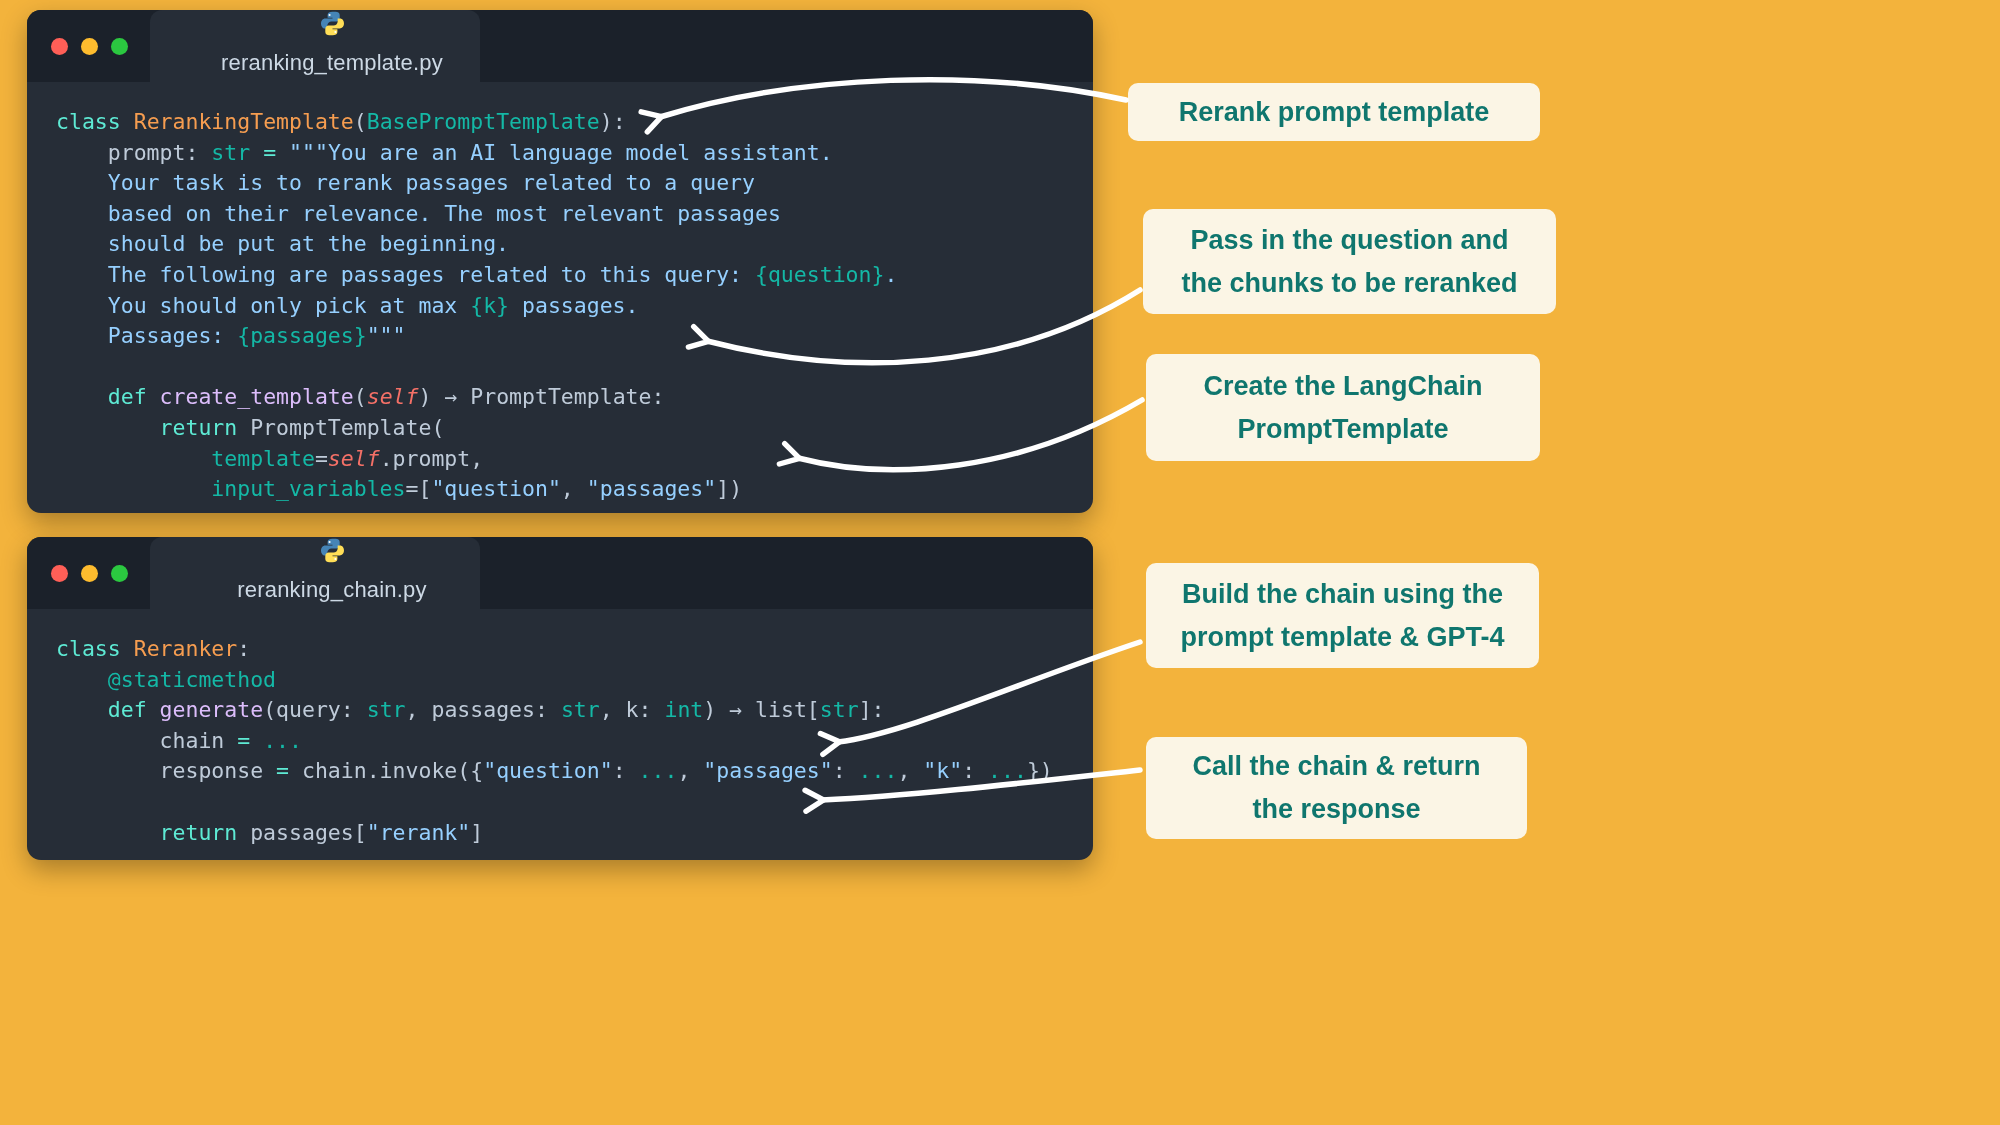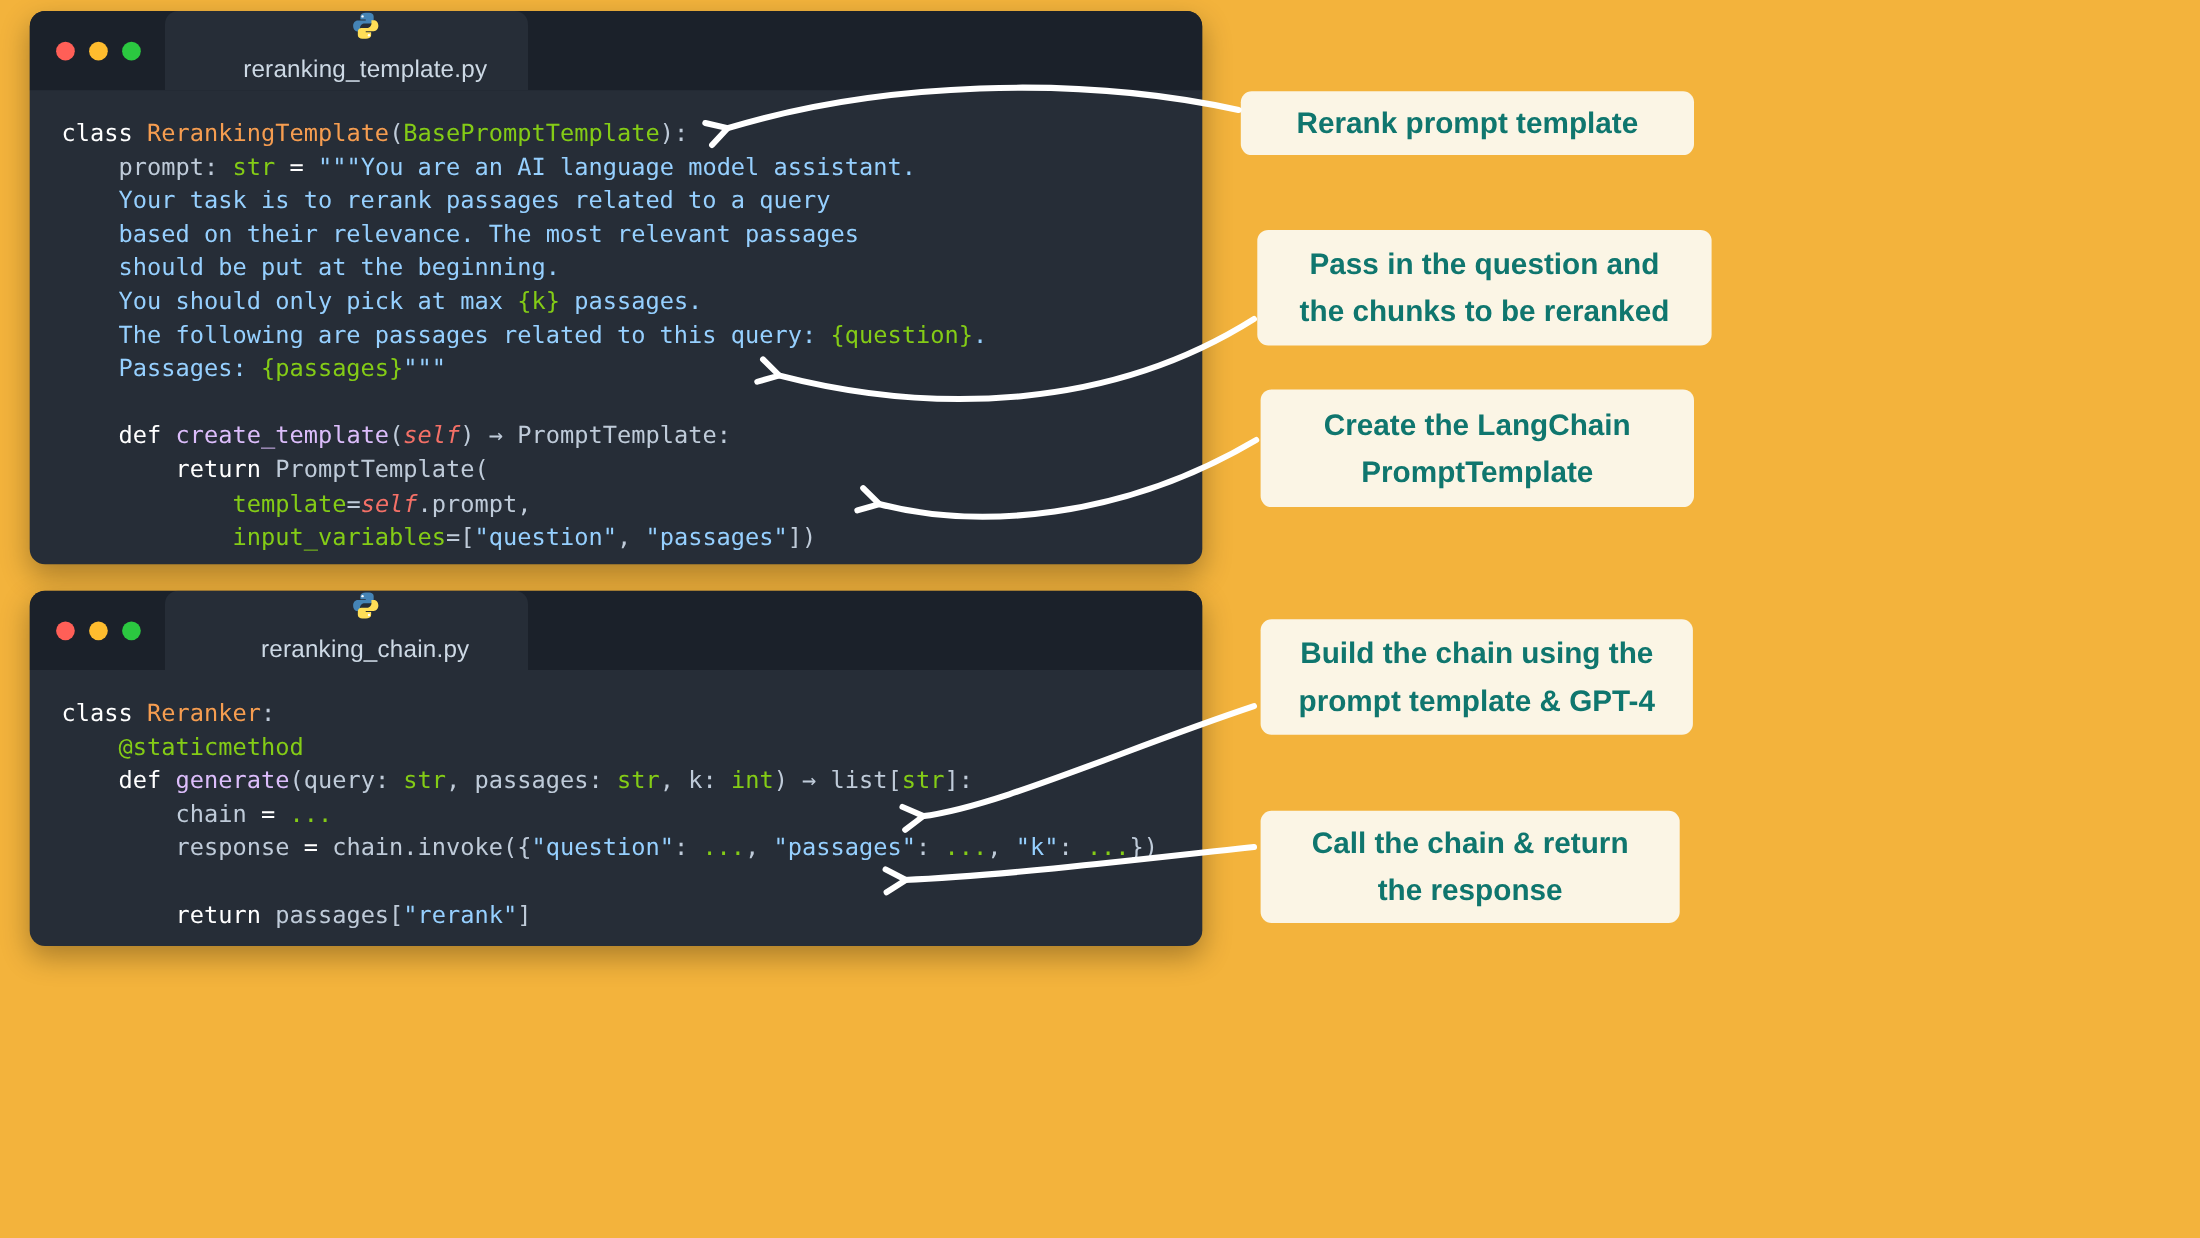--- a/index.html
+++ b/index.html
@@ -39,23 +39,23 @@
   }
   .filename { color:#CDD9E5; font-size:22px; letter-spacing:.2px; }
   .py-icon  { display:inline-flex; width:27px; height:27px; }
 
   .code {
     font-family:"DejaVu Sans Mono", monospace;
     font-size:21.5px; line-height:30.6px;
     padding:25px 0 0 29px;
   }
   .code-line { white-space:pre; }
-  .tok-k { color:#ffffff;text-align:right; }                    
+  .tok-k { color:#5eead4;text-align:right; }                    
   .tok-c { color:#F69D50; }                    
-  .tok-b { color:#84cc16; }                    
+  .tok-b { color:#14b8a6; }                    
   .tok-s { color:#96D0FF; }                    
   .tok-t { color:#BFCBD9; }                    
   .tok-f { color:#DCBDFB;margin-top:24px; }                    
   .tok-i { color:#F47067; font-style:italic; } 
 
   
   .callout {
     position:absolute;
     background:#FBF5E5; border-radius:10px;
     display:flex; align-items:center; justify-content:center;
@@ -102,22 +102,22 @@
         </span>
         <span class="filename">reranking_template.py</span>
       </div>
     </header>
     <div class="code">
         <div class="code-line"><span class="tok-k">class</span><span class="tok-t"> </span><span class="tok-c">RerankingTemplate</span><span class="tok-t">(</span><span class="tok-b">BasePromptTemplate</span><span class="tok-t">):</span></div>
         <div class="code-line"><span class="tok-t">    prompt: </span><span class="tok-b">str</span><span class="tok-t"> </span><span class="tok-k">=</span><span class="tok-t"> </span><span class="tok-s">"""You are an AI language model assistant.</span></div>
         <div class="code-line"><span class="tok-s">    Your task is to rerank passages related to a query</span></div>
         <div class="code-line"><span class="tok-s">    based on their relevance. The most relevant passages</span></div>
         <div class="code-line"><span class="tok-s">    should be put at the beginning.</span></div>
+        <div class="code-line"><span class="tok-s">    The following are passages related to this query: </span><span class="tok-b">{question}</span><span class="tok-s">.</span></div>
         <div class="code-line"><span class="tok-s">    You should only pick at max </span><span class="tok-b">{k}</span><span class="tok-s"> passages.</span></div>
-        <div class="code-line"><span class="tok-s">    The following are passages related to this query: </span><span class="tok-b">{question}</span><span class="tok-s">.</span></div>
         <div class="code-line"><span class="tok-s">    Passages: </span><span class="tok-b">{passages}</span><span class="tok-s">"""</span></div>
         <div class="code-line"> </div>
         <div class="code-line"><span class="tok-t">    </span><span class="tok-k">def</span><span class="tok-t"> </span><span class="tok-f">create_template</span><span class="tok-t">(</span><span class="tok-i">self</span><span class="tok-t">) </span><span class="tok-t">→ PromptTemplate:</span></div>
         <div class="code-line"><span class="tok-t">        </span><span class="tok-k">return</span><span class="tok-t"> PromptTemplate(</span></div>
         <div class="code-line"><span class="tok-t">            </span><span class="tok-b">template</span><span class="tok-t">=</span><span class="tok-i">self</span><span class="tok-t">.prompt,</span></div>
         <div class="code-line"><span class="tok-t">            </span><span class="tok-b">input_variables</span><span class="tok-t">=[</span><span class="tok-s">"question"</span><span class="tok-t">, </span><span class="tok-s">"passages"</span><span class="tok-t">])</span></div>
       </div>
   </section>
 
   <section class="window window-2">

